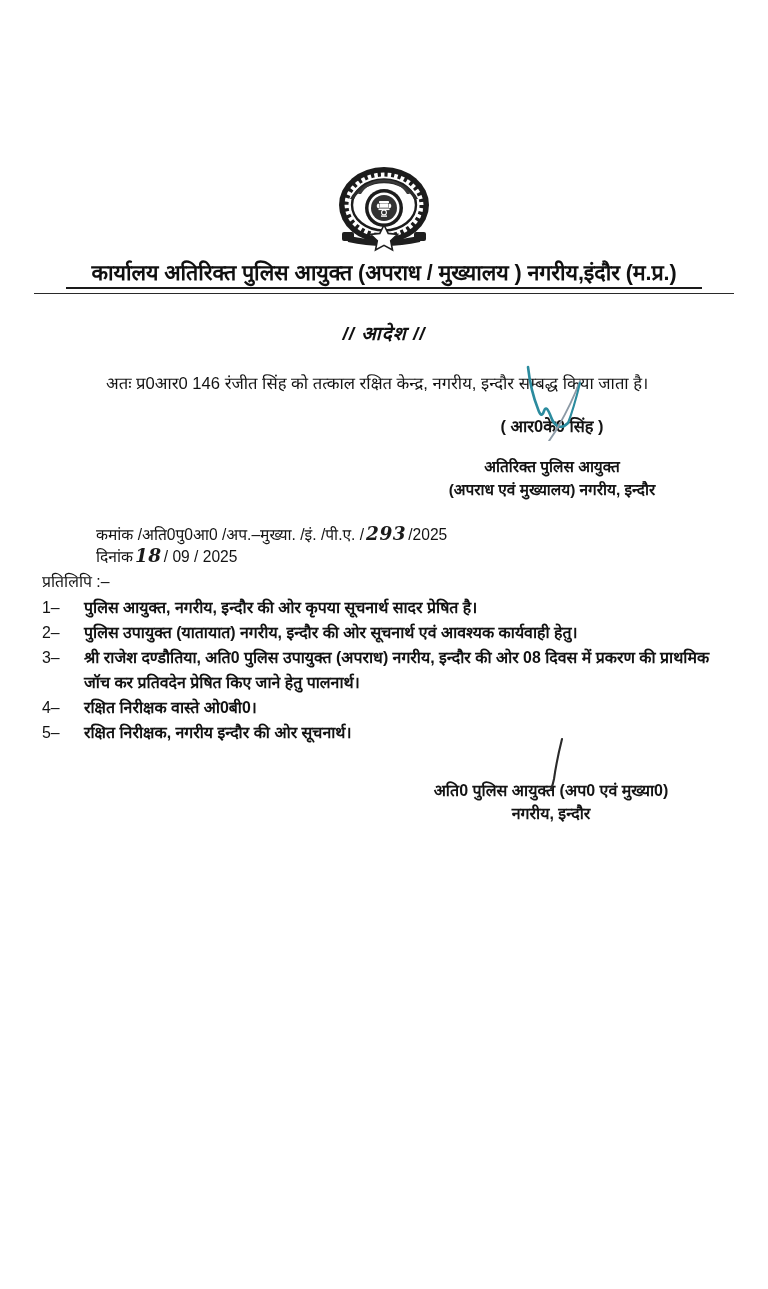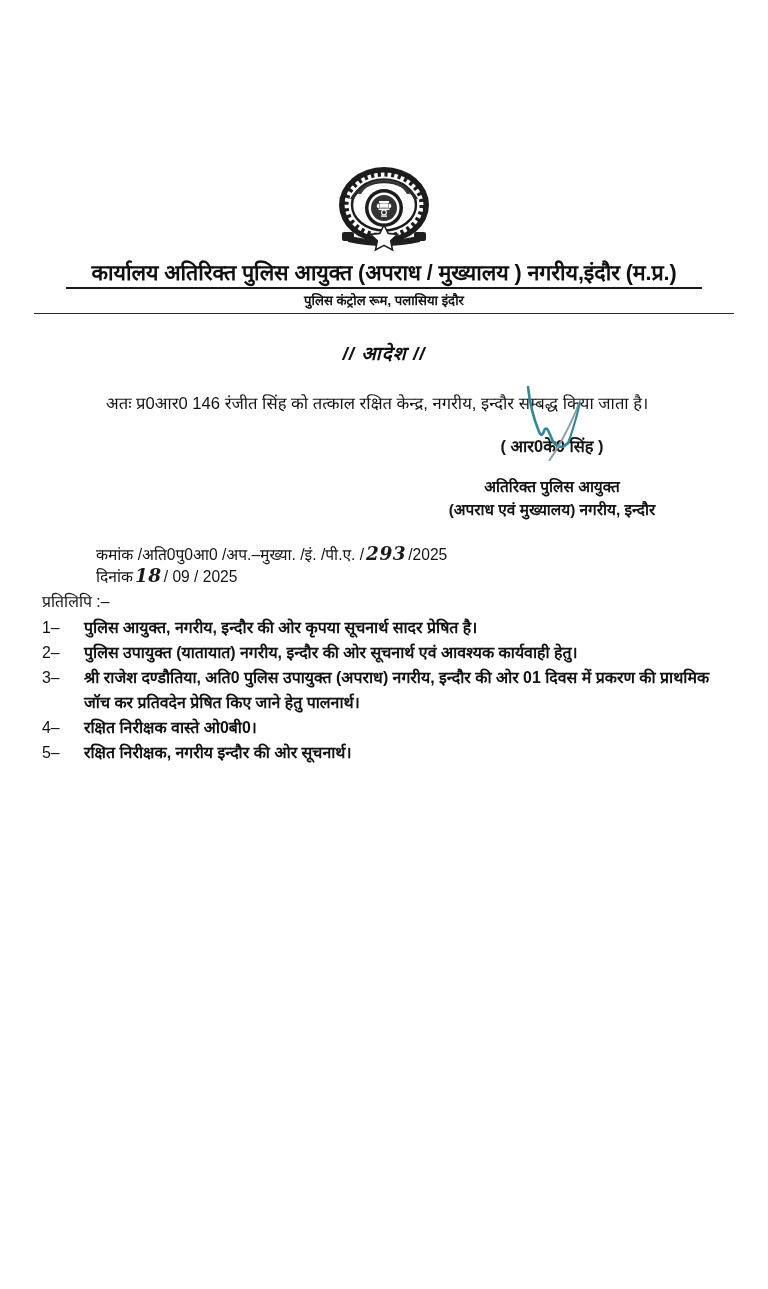--- a/index.html
+++ b/index.html
@@ -246,21 +246,20 @@
       <path d="M18 72 q38 10 76 0 l-2 7 q-36 8 -72 0 z" fill="#1f1f1f"></path>
       <rect x="14" y="69" width="12" height="9" rx="2" fill="#1f1f1f"></rect>
       <rect x="86" y="69" width="12" height="9" rx="2" fill="#1f1f1f"></rect>
 
       <path d="M56 62 l4.2 8.4 9.3 1 -6.8 6.4 1.8 9.2 -8.5 -4.6 -8.5 4.6 1.8 -9.2 -6.8 -6.4 9.3 -1 z" fill="#ffffff" stroke="#1f1f1f" stroke-width="1.6"></path>
     </svg>
   </div>
 
   <div class="letterhead">
     <div class="office-title">कार्यालय अतिरिक्त पुलिस आयुक्त (अपराध / मुख्यालय ) नगरीय,इंदौर (म.प्र.)</div>
-    <div class="office-sub">पुलिस कंट्रोल रूम, पलासिया  इंदौर</div>
     <hr class="rule">
   </div>
 
   <div class="order-heading">// आदेश //</div>
 
   <div class="body-block">
     <p class="para">अतः प्र0आर0 146 रंजीत सिंह को तत्काल रक्षित केन्द्र, नगरीय, इन्दौर सम्बद्ध किया जाता है।</p>
   </div>
 
   <div class="sign-block">
@@ -285,26 +284,33 @@
     <div class="dist-item">
       <span class="dist-num">1–</span>
       <span class="dist-text">पुलिस आयुक्त, नगरीय, इन्दौर की ओर कृपया सूचनार्थ सादर प्रेषित है।</span>
     </div>
     <div class="dist-item">
       <span class="dist-num">2–</span>
       <span class="dist-text">पुलिस उपायुक्त (यातायात) नगरीय, इन्दौर की ओर सूचनार्थ एवं आवश्यक कार्यवाही हेतु।</span>
     </div>
     <div class="dist-item">
       <span class="dist-num">3–</span>
-      <span class="dist-text">श्री राजेश दण्डौतिया, अति0 पुलिस उपायुक्त (अपराध) नगरीय, इन्दौर की ओर 01 दिवस में प्रकरण की प्राथमिक जॉच कर प्रतिवदेन प्रेषित किए जाने हेतु पालनार्थ।</span>
+      <span class="dist-text">श्री राजेश दण्डौतिया, अति0 पुलिस उपायुक्त (अपराध) नगरीय, इन्दौर की ओर 08 दिवस में प्रकरण की प्राथमिक जॉच कर प्रतिवदेन प्रेषित किए जाने हेतु पालनार्थ।</span>
     </div>
     <div class="dist-item">
       <span class="dist-num">4–</span>
       <span class="dist-text">रक्षित निरीक्षक वास्ते ओ0बी0।</span>
     </div>
     <div class="dist-item">
       <span class="dist-num">5–</span>
       <span class="dist-text">रक्षित निरीक्षक, नगरीय इन्दौर की ओर सूचनार्थ।</span>
     </div>
   </div>
 
+  <div class="footer-sign">
+    <svg class="footer-ink" viewBox="0 0 40 52">
+      <path d="M24 2 C21 14, 18 28, 16 42 C15 47, 14 50, 13 52" fill="none" stroke="#2a2a2a" stroke-width="2.1" stroke-linecap="round"></path>
+    </svg>
+    <div class="footer-line">अति0 पुलिस आयुक्त (अप0 एवं मुख्या0)</div>
+    <div class="footer-line">नगरीय, इन्दौर</div>
+  </div>
 
 </div>
 
 </body></html>

